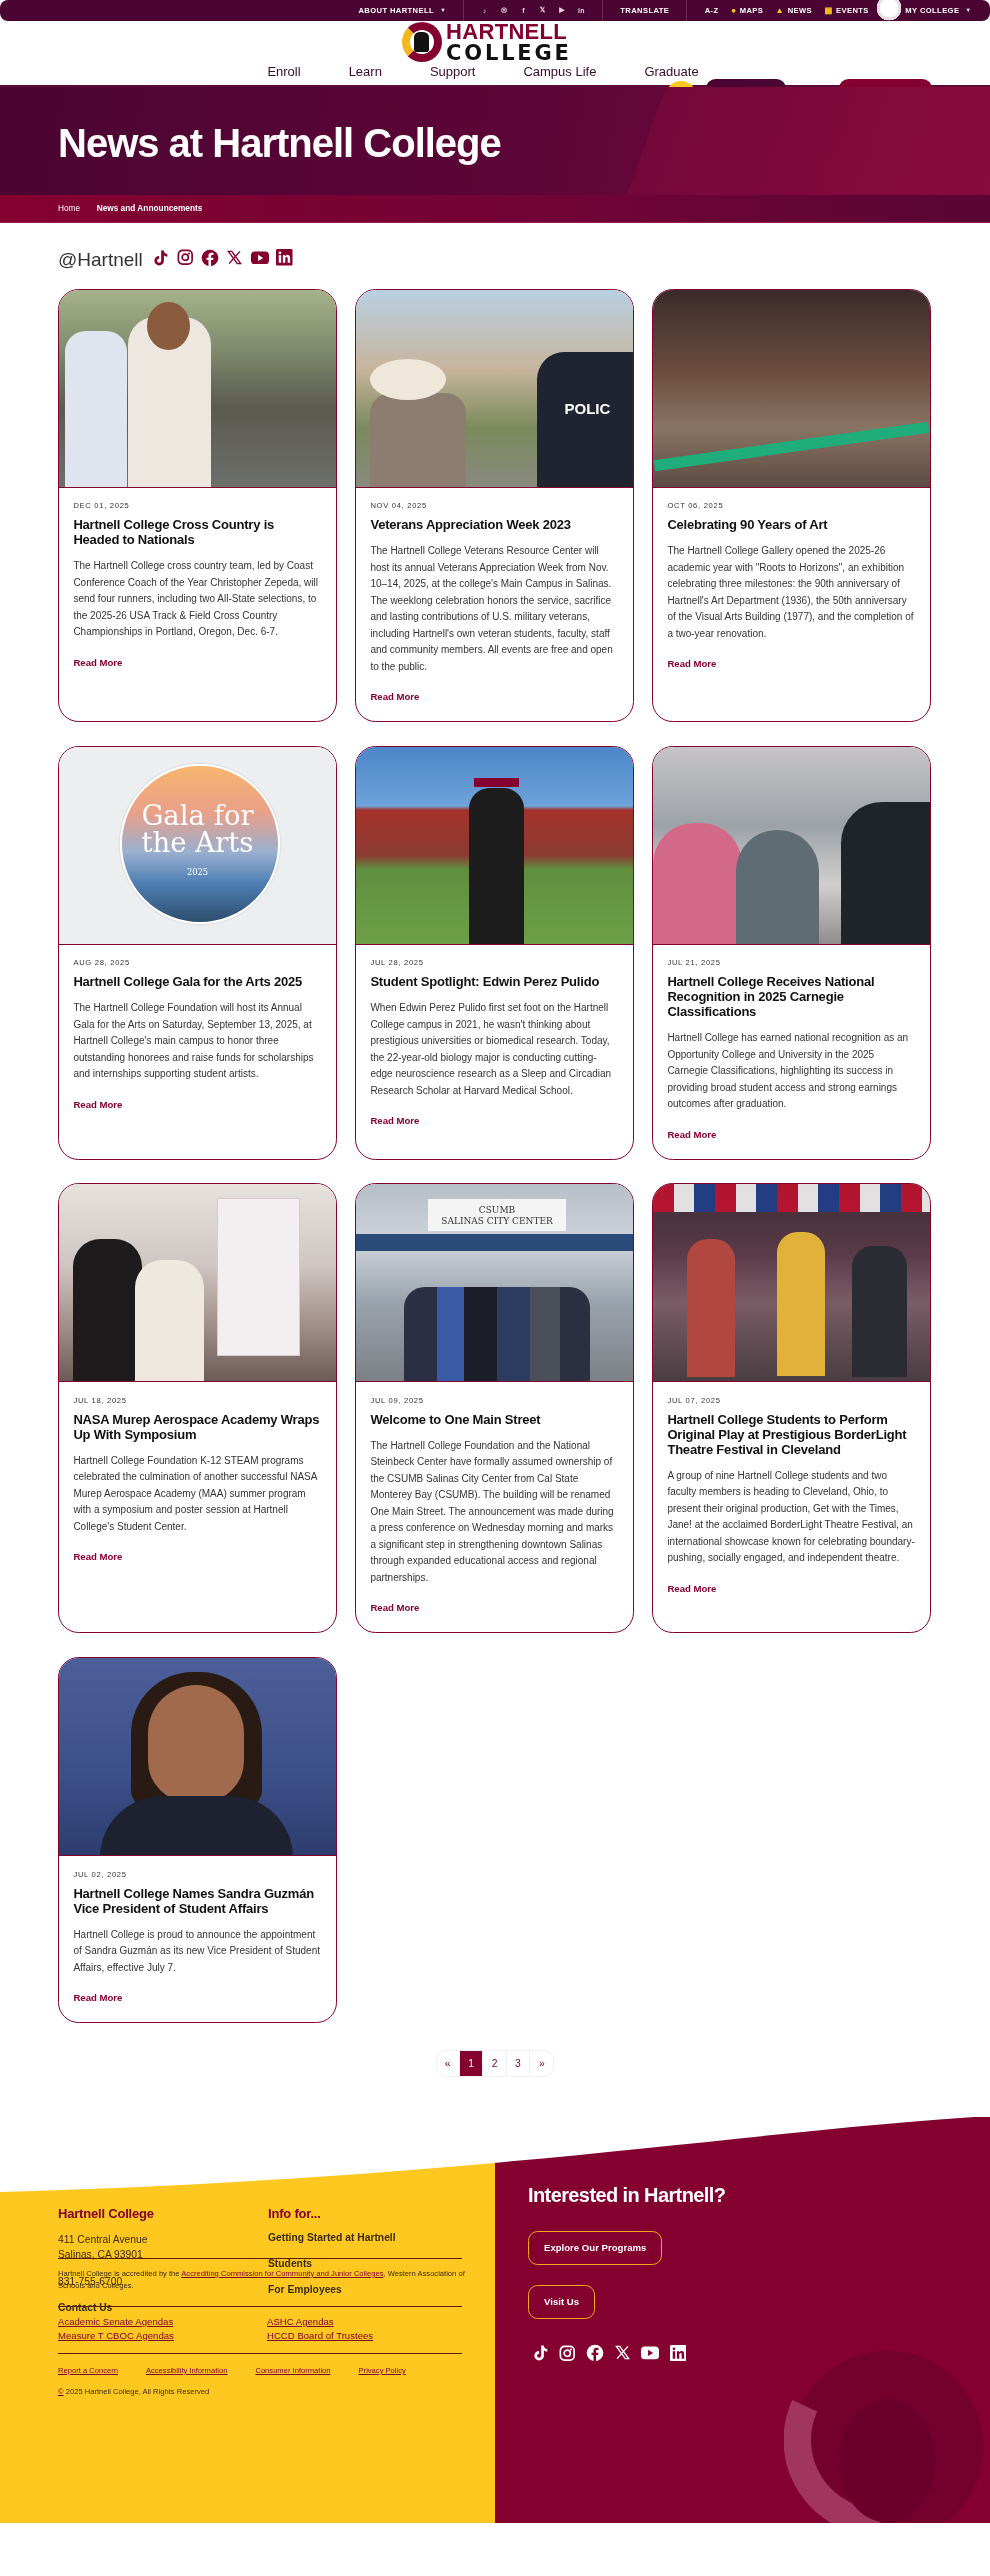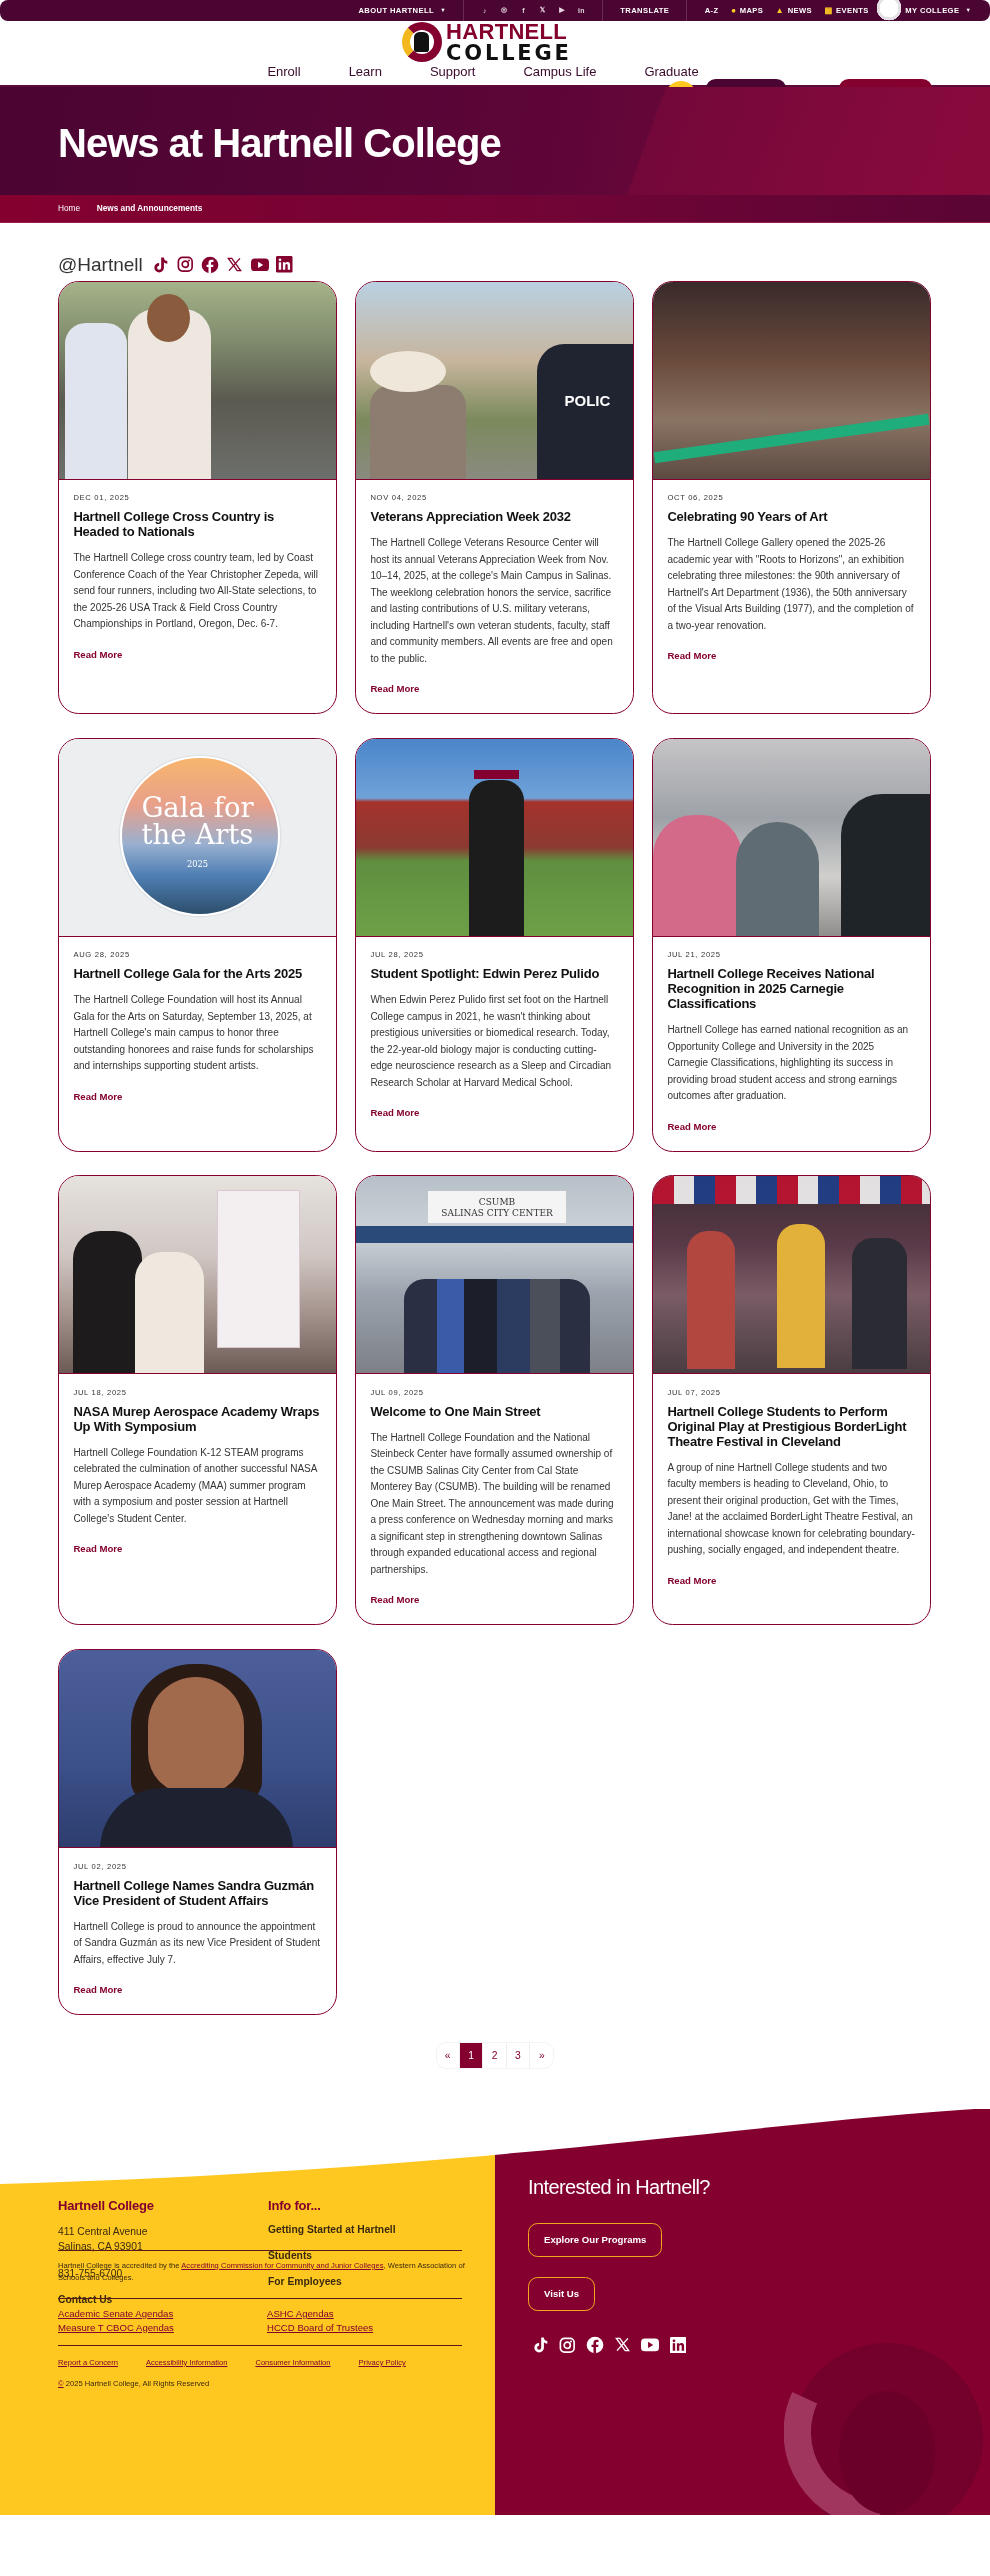--- a/index.html
+++ b/index.html
@@ -34,21 +34,21 @@
   .btn-apply { background: #84002f; color: #fff; font-weight: bold; font-size: 11px; padding: 0 18px; height: 36px; display: flex; align-items: center; border-radius: 9.6px; margin-left: 44px; }
 
   
   .hero { height: 136px; background: linear-gradient(100deg, #4a0532 0%, #5e0538 55%, #7c0a3a 100%); position: relative; overflow: hidden; }
   .hero::after { content: ""; position: absolute; right: -41px; top: 0; width: 385px; height: 110px; background: linear-gradient(100deg, rgba(140,10,60,.35), rgba(140,10,60,.8)); transform: skewX(-20deg); }
   .hero h1 { position: absolute; left: 58px; top: 34px; color: #fff; font-size: 40px; font-weight: bold; letter-spacing: -1px; z-index: 2; font-family: "Liberation Sans", sans-serif; }
   .crumbs { position: absolute; left: 0; right: 0; bottom: 0; height: 27.5px; background: linear-gradient(90deg, #84002f, #6f0536 60%, #5a0534); display: flex; align-items: center; padding-left: 58px; gap: 16.5px; color: #fff; font-size: 8.3px; z-index: 3; border-bottom: 1.4px solid #9b1d50; }
   .crumbs .cur { font-weight: bold; }
 
   
-  .social { display: flex; align-items: center; gap: 6.9px; padding: 26px 0 0 58px; height: 58px; }
+  .social { display: flex; gap: 6.9px; padding: 26px 0 0 58px; height: 66px; }
   .social .handle { font-size: 19px; color: #333; margin-right: 1.4px; }
   .sicon { width: 18px; height: 18px; display: inline-flex; align-items: center; justify-content: center; }
 
   
   .grid { display: grid; grid-template-columns: repeat(3, 279px); column-gap: 18px; row-gap: 23.4px; padding: 0 58px; margin-top: 0; }
   .card { border: 1px solid #84002f; border-radius: 20.6px; overflow: hidden; background: #fff; display: flex; flex-direction: column; }
   .card .img { height: 198px; border-bottom: 1px solid #84002f; position: relative; overflow: hidden; }
   .card .body { padding: 13.8px 14.4px 19px 14.4px; }
   .card .date { font-size: 7.6px; letter-spacing: 0.7px; color: #333; margin-bottom: 6.9px; }
   .card h3 { font-size: 13px; line-height: 15px; font-weight: bold; color: #111; letter-spacing: -0.2px; margin-bottom: 11px; }
@@ -110,21 +110,21 @@
   .fcol .addr { font-size: 10.3px; color: #3a2a10; line-height: 15px; }
   .fcol .phone { font-size: 10.3px; color: #3a2a10; margin-top: 13.8px; }
   .fcol .contact { font-size: 10.3px; font-weight: bold; color: #3a2a10; margin-top: 15px; display: block; }
   .fcol .info-link { display: block; font-size: 10.3px; font-weight: bold; color: #3a2a10; margin-bottom: 15px; }
   .fdiv { position: absolute; left: 58px; width: 404px; height: 1px; background: #5a1a1a; }
   .small { font-size: 7.6px; color: #3a2a10; line-height: 12.4px; }
   .small a, .flinks a, .legal a { color: #84002f; text-decoration: underline; }
   .flinks { position: absolute; left: 58px; width: 413px; display: grid; grid-template-columns: 209px 206px; row-gap: 2.8px; font-size: 9.6px; }
   .legal { position: absolute; left: 58px; display: flex; gap: 28px; font-size: 7.6px; }
   .copy { position: absolute; left: 58px; font-size: 7.6px; color: #3a2a10; }
-  .cta-title { position: absolute; left: 33px; top: 67px; color: #fff; font-size: 20px; font-weight: normal; letter-spacing: -0.6px; }
+  .cta-title { position: absolute; left: 33px; top: 67px; color: #fff; font-size: 20px; font-weight: bold; letter-spacing: -0.6px; }
   .cta-btn { position: absolute; left: 33px; border: 1.4px solid #f2a81d; border-radius: 9.6px; color: #fff; font-weight: bold; font-size: 9.6px; padding: 0 15px; height: 34px; display: flex; align-items: center; }
   .cta-social { position: absolute; left: 36px; top: 227px; display: flex; gap: 9.6px; }
   .mascot-bg { position: absolute; right: -13.8px; bottom: -27.5px; width: 220px; height: 206px; }
 </style>
 </head>
 <body>
 
 <div class="utility">
   <div class="grp">
     <a class="item">
@@ -262,21 +262,21 @@
   </article>
 
   <article class="card">
     <a class="img img-vets">
         <div class="back"></div>
         <div class="hat"></div>
         <div class="police">POLIC</div>
       </a>
     <div class="body">
       <div class="date">NOV 04, 2025</div>
-      <h3>Veterans Appreciation Week 2032</h3>
+      <h3>Veterans Appreciation Week 2023</h3>
       <p>The Hartnell College Veterans Resource Center will host its annual Veterans Appreciation Week from Nov. 10–14, 2025, at the college's Main Campus in Salinas. The weeklong celebration honors the service, sacrifice and lasting contributions of U.S. military veterans, including Hartnell's own veteran students, faculty, staff and community members. All events are free and open to the public.</p>
       <a class="more">Read More</a>
     </div>
   </article>
 
   <article class="card">
     <a class="img img-art">
         <div class="ribbon"></div>
       </a>
     <div class="body">

